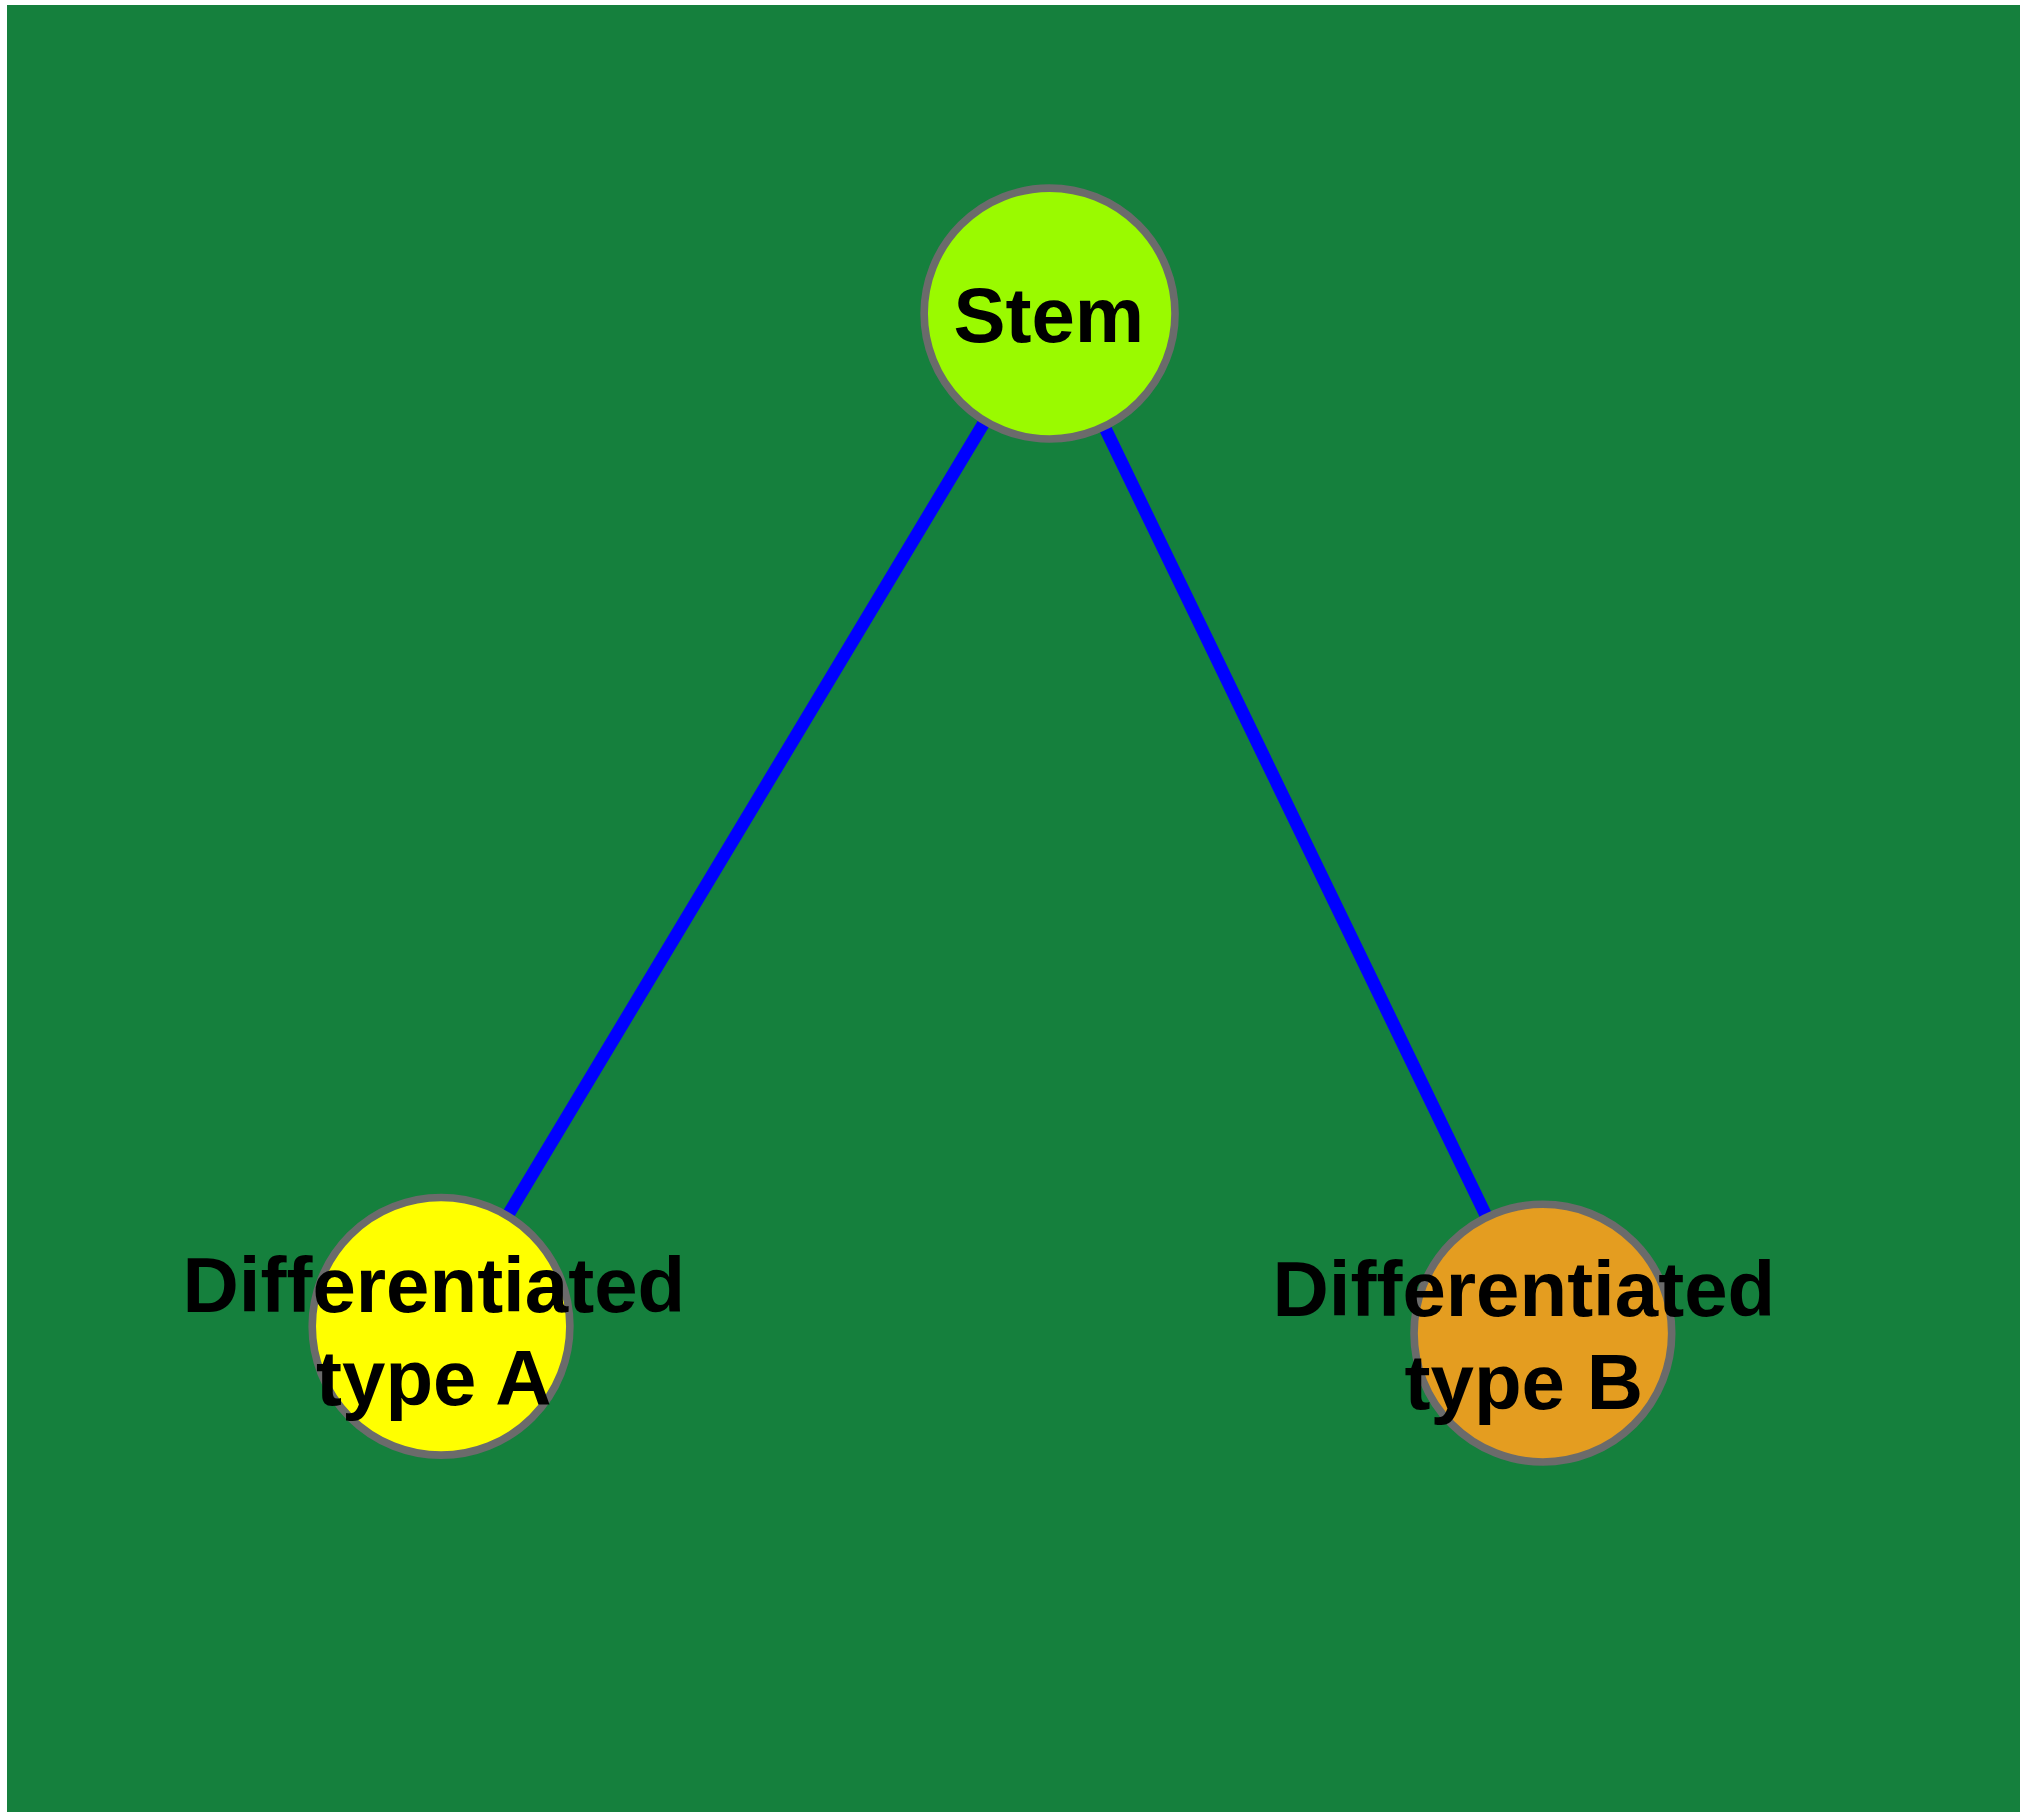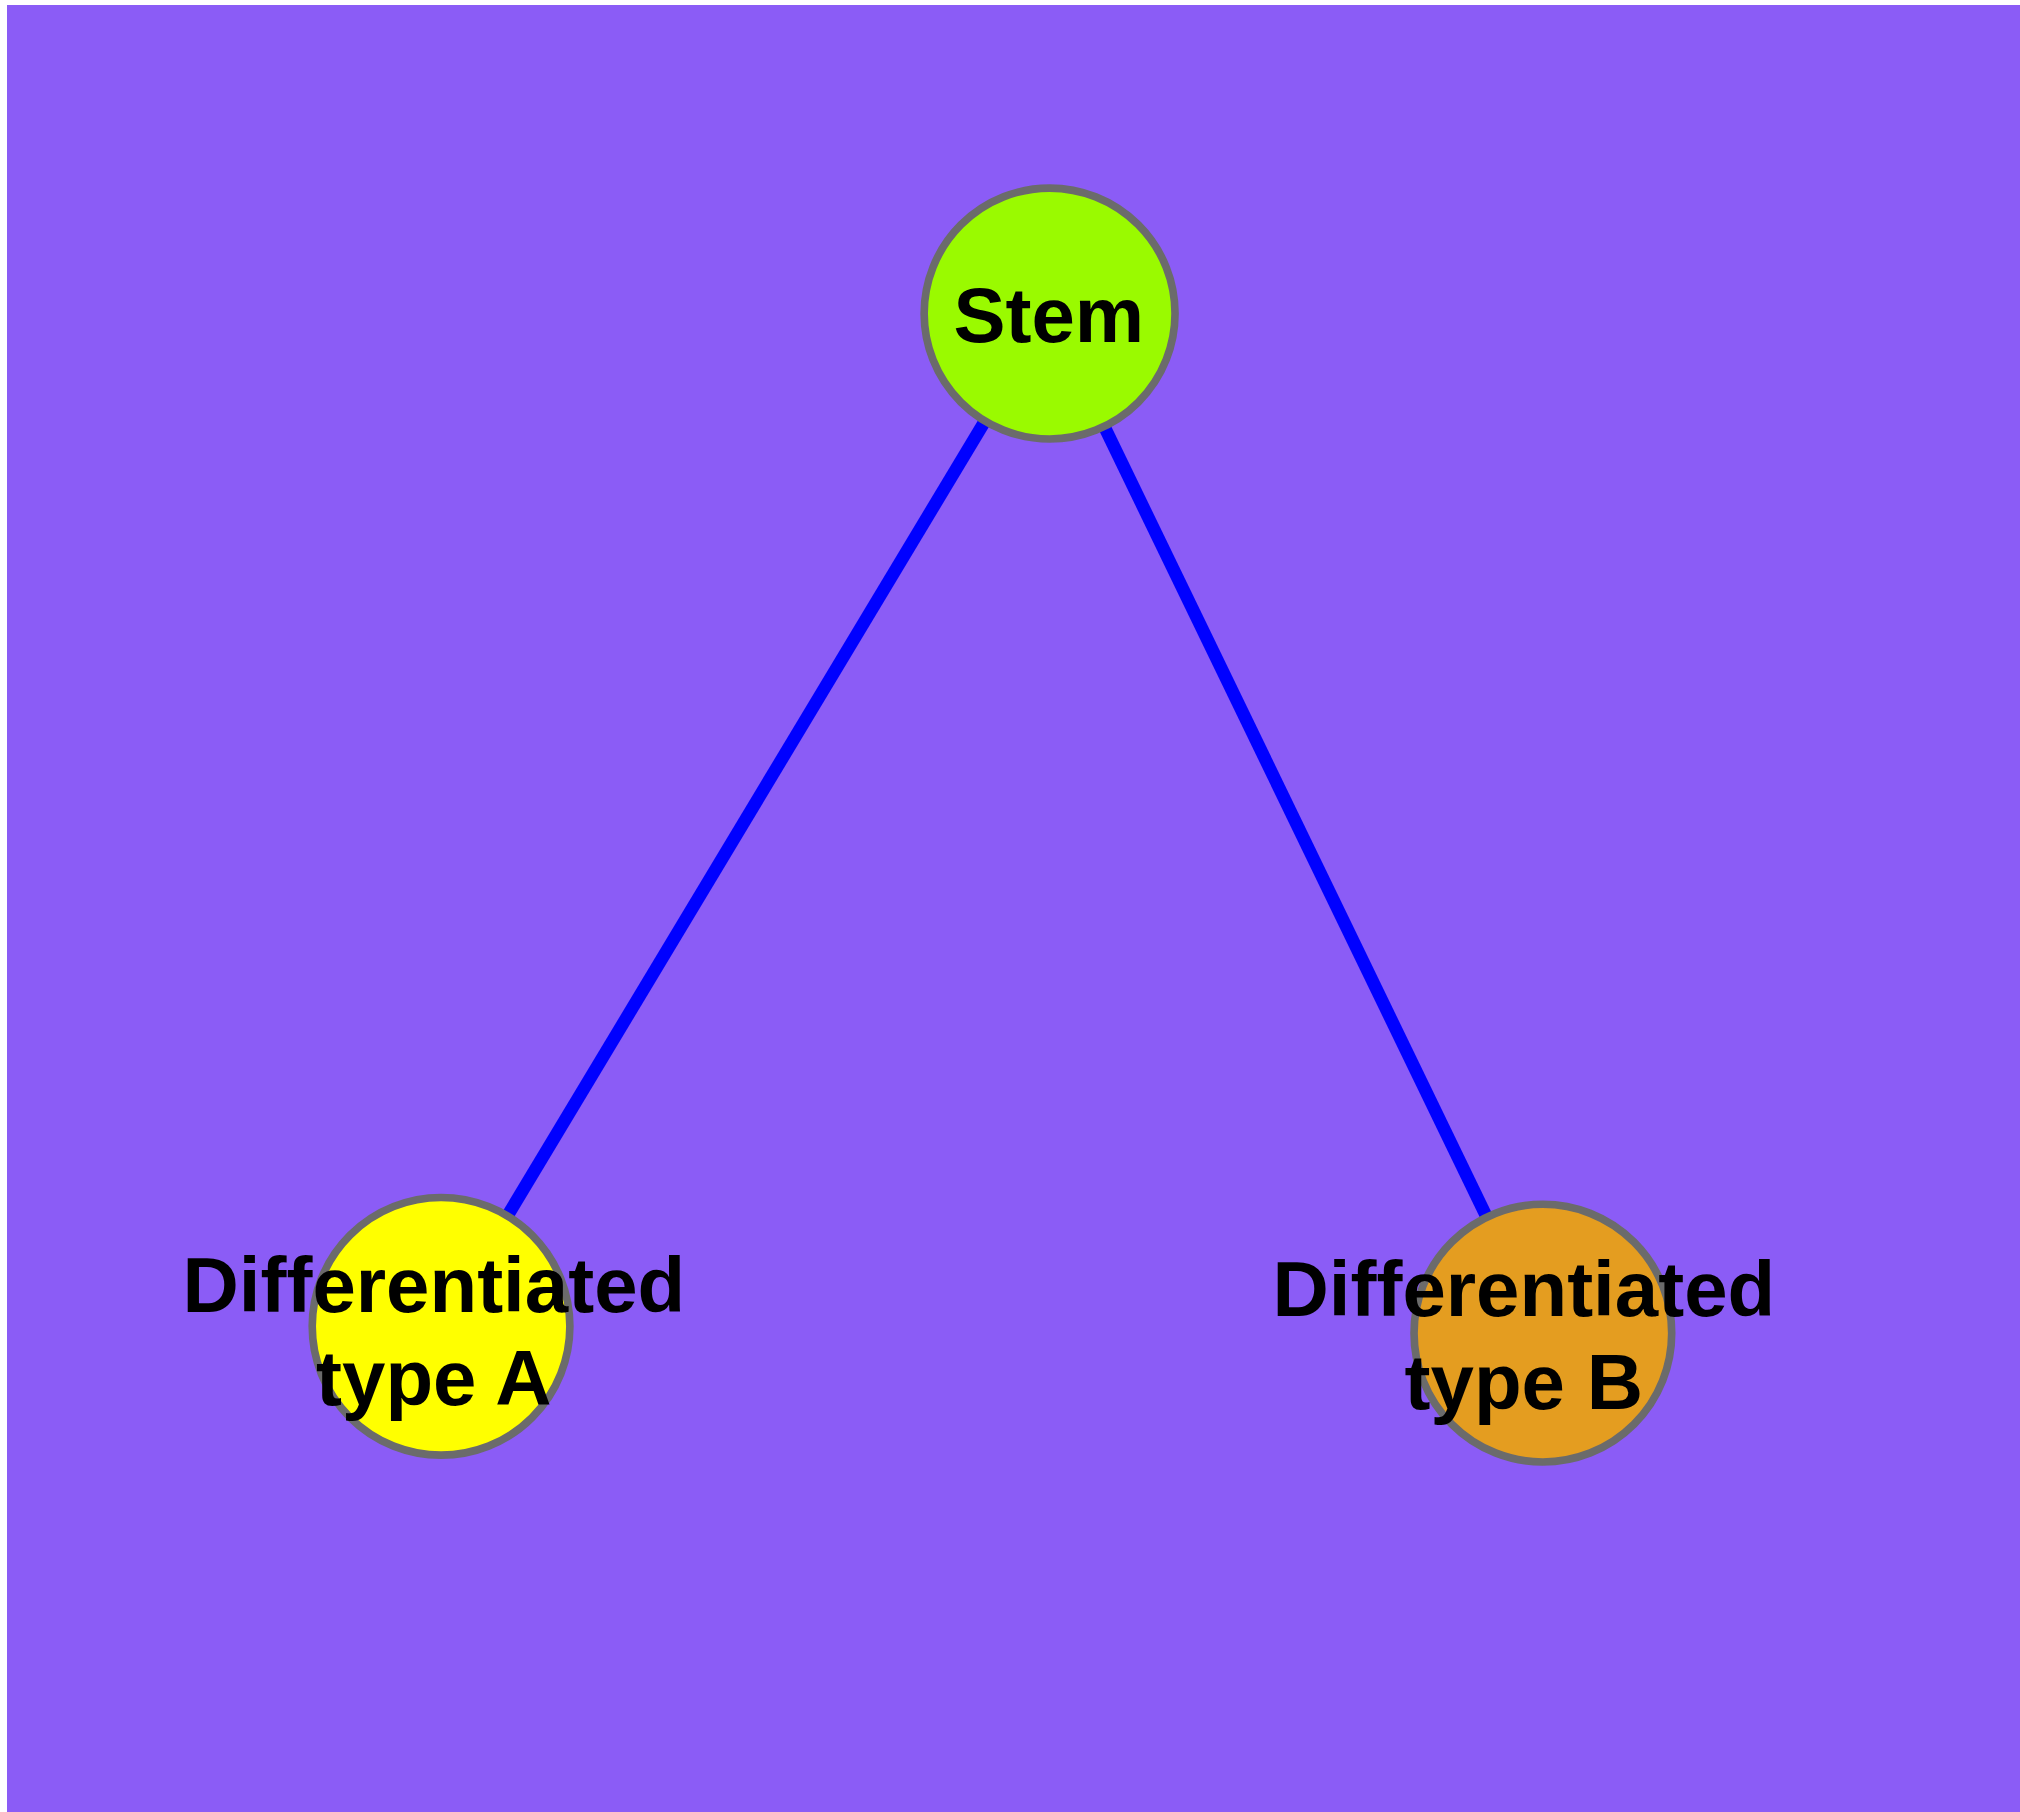--- a/index.html
+++ b/index.html
@@ -38,21 +38,21 @@
     color: #000000;
     text-align: center;
     white-space: pre-line;
     letter-spacing: 0px;
   }
 </style>
 </head>
 <body>
 
 <div class="stage">
-  <div class="canvas" style="background: #8b5cf6;">
+  <div class="canvas" style="background: #15803d;">
     <svg class="graph-svg" xmlns="http://www.w3.org/2000/svg" viewBox="0 0 2376 2132" width="2014" height="1807">
         <line x1="1230" y1="364" x2="512" y2="1559" stroke="#0000FF" stroke-width="15"></line>
         <line x1="1230" y1="364" x2="1812" y2="1567" stroke="#0000FF" stroke-width="15"></line>
         <circle cx="1230" cy="364" r="148" fill="#9AFA00" stroke="#6B6B6B" stroke-width="9"></circle>
         <circle cx="512" cy="1559" r="152" fill="#FFFF00" stroke="#6B6B6B" stroke-width="9"></circle>
         <circle cx="1812" cy="1567" r="152" fill="#E49D20" stroke="#6B6B6B" stroke-width="9"></circle>
       </svg>
 
     <div class="node-label" style="left: 1042px; top: 310px; color: rgb(0, 0, 0);">Stem</div>
 

